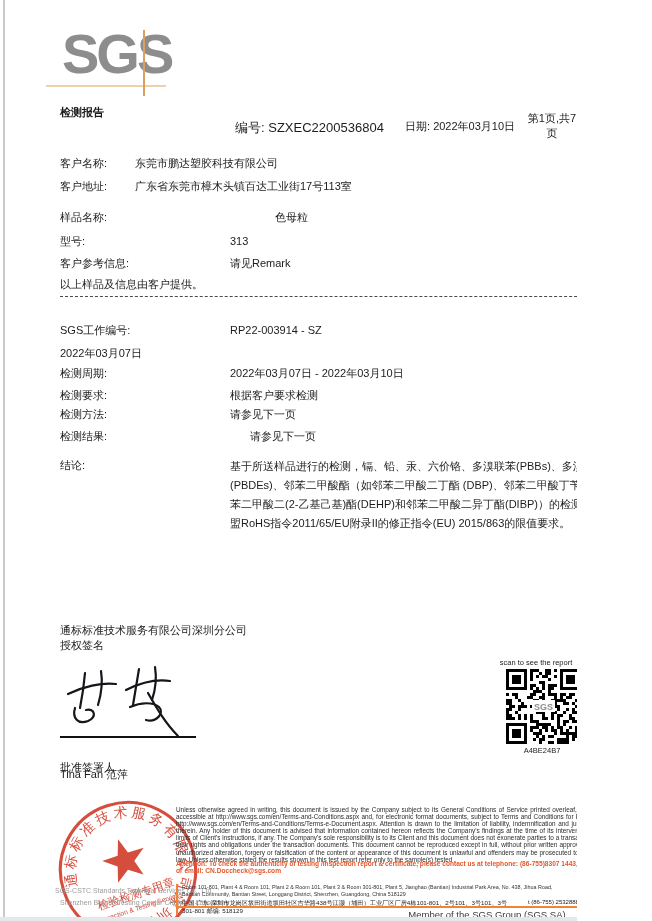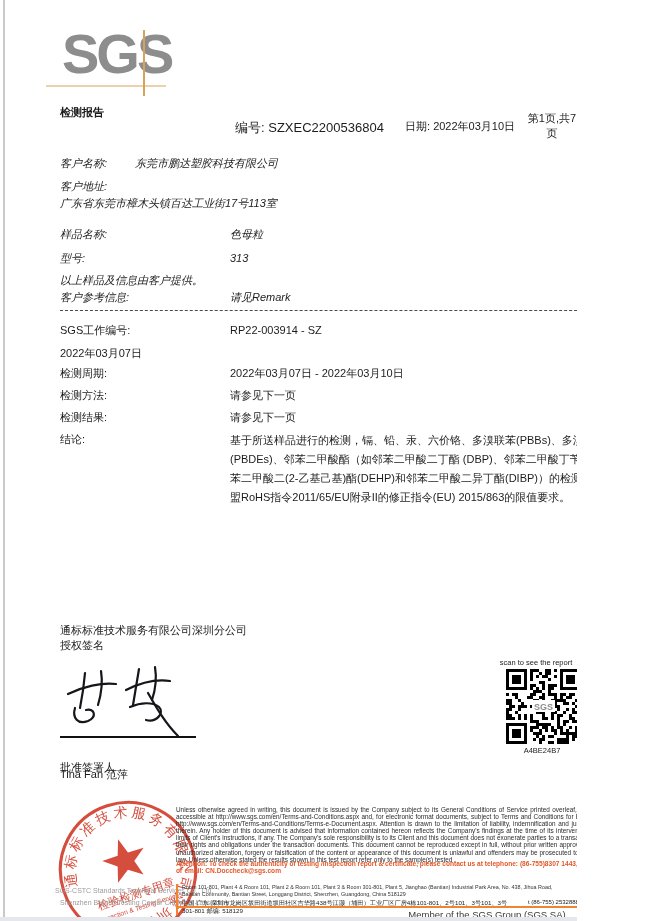--- a/index.html
+++ b/index.html
@@ -25,24 +25,24 @@
   .hdr-date{left:405px;top:119px;font-size:11px;}
   .hdr-pages{left:527px;top:111px;font-size:11px;text-align:center;}
 
   
   .block{left:60px;right:8px;}
   .row{display:flex;align-items:flex-start;font-size:11px;line-height:17px;}
   .lbl{flex:0 0 auto;}
   .w75{width:75px;}
   .w170{width:170px;}
   .val{flex:1 1 auto;}
-  .client-block{top:155px;width:584px;font-style:italic;}
-  .mb6{margin-bottom:6px;} .mb14{margin-bottom:14px;flex-direction:column;} .mb7{margin-bottom:7px;}
+  .client-block{top:155px;width:584px;}
+  .mb6{margin-bottom:6px;} .mb14{margin-bottom:14px;} .mb7{margin-bottom:7px;gap:45px;}
   .mb5{margin-bottom:5px;} .mb4{margin-bottom:4px;} .mb3{margin-bottom:3px;}
-  .mb2{margin-bottom:2px;} .mb1{margin-bottom:5px;}
+  .mb2{margin-bottom:2px;} .mb1{margin-bottom:12px;gap:20px;}
   .dashed-sep{margin-top:3px;border-top:1.5px dashed #4a4a4a;width:582px;height:0;}
   .job-block{top:322px;width:584px;}
   .conclusion .val{line-height:19px;max-width:420px;}
 
   
   .sig-company{left:60px;top:622px;font-size:11px;line-height:16px;}
   .sig-auth{left:60px;top:638px;font-size:11px;}
   .sig-svg{left:60px;top:660px;}
   .sig-line{left:60px;top:736px;width:136px;height:0;border-top:2px solid #111;}
   .sig-name{left:60px;top:742px;font-size:11px;margin-top:25px;}
@@ -96,41 +96,45 @@
       <span class="val">广东省东莞市樟木头镇百达工业街17号113室</span>
     </div>
     <div class="row mb7">
       <span class="lbl w170">样品名称:</span>
       <span class="val">色母粒</span>
     </div>
     <div class="row mb5">
       <span class="lbl w170">型号:</span>
       <span class="val">313</span>
     </div>
-    <div class="row">
-      <span class="val">以上样品及信息由客户提供。</span>
-    </div>
     <div class="row mb4">
       <span class="lbl w170">客户参考信息:</span>
       <span class="val">请见Remark</span>
+    </div>
+    <div class="row">
+      <span class="val">以上样品及信息由客户提供。</span>
     </div>
     <div class="dashed-sep"></div>
   </div>
 
   <div class="abs block job-block">
     <div class="row mb6">
       <span class="lbl w170">SGS工作编号:</span>
       <span class="val">RP22-003914 - SZ</span>
     </div>
     <div class="row mb3">
       <span class="val">2022年03月07日</span>
     </div>
     <div class="row mb5">
       <span class="lbl w170">检测周期:</span>
       <span class="val">2022年03月07日 - 2022年03月10日</span>
+    </div>
+    <div class="row mb2">
+      <span class="lbl w170">检测要求:</span>
+      <span class="val">根据客户要求检测</span>
     </div>
     <div class="row mb5">
       <span class="lbl w170">检测方法:</span>
       <span class="val">请参见下一页</span>
     </div>
     <div class="row mb1">
       <span class="lbl w170">检测结果:</span>
       <span class="val">请参见下一页</span>
     </div>
     <div class="row conclusion">

